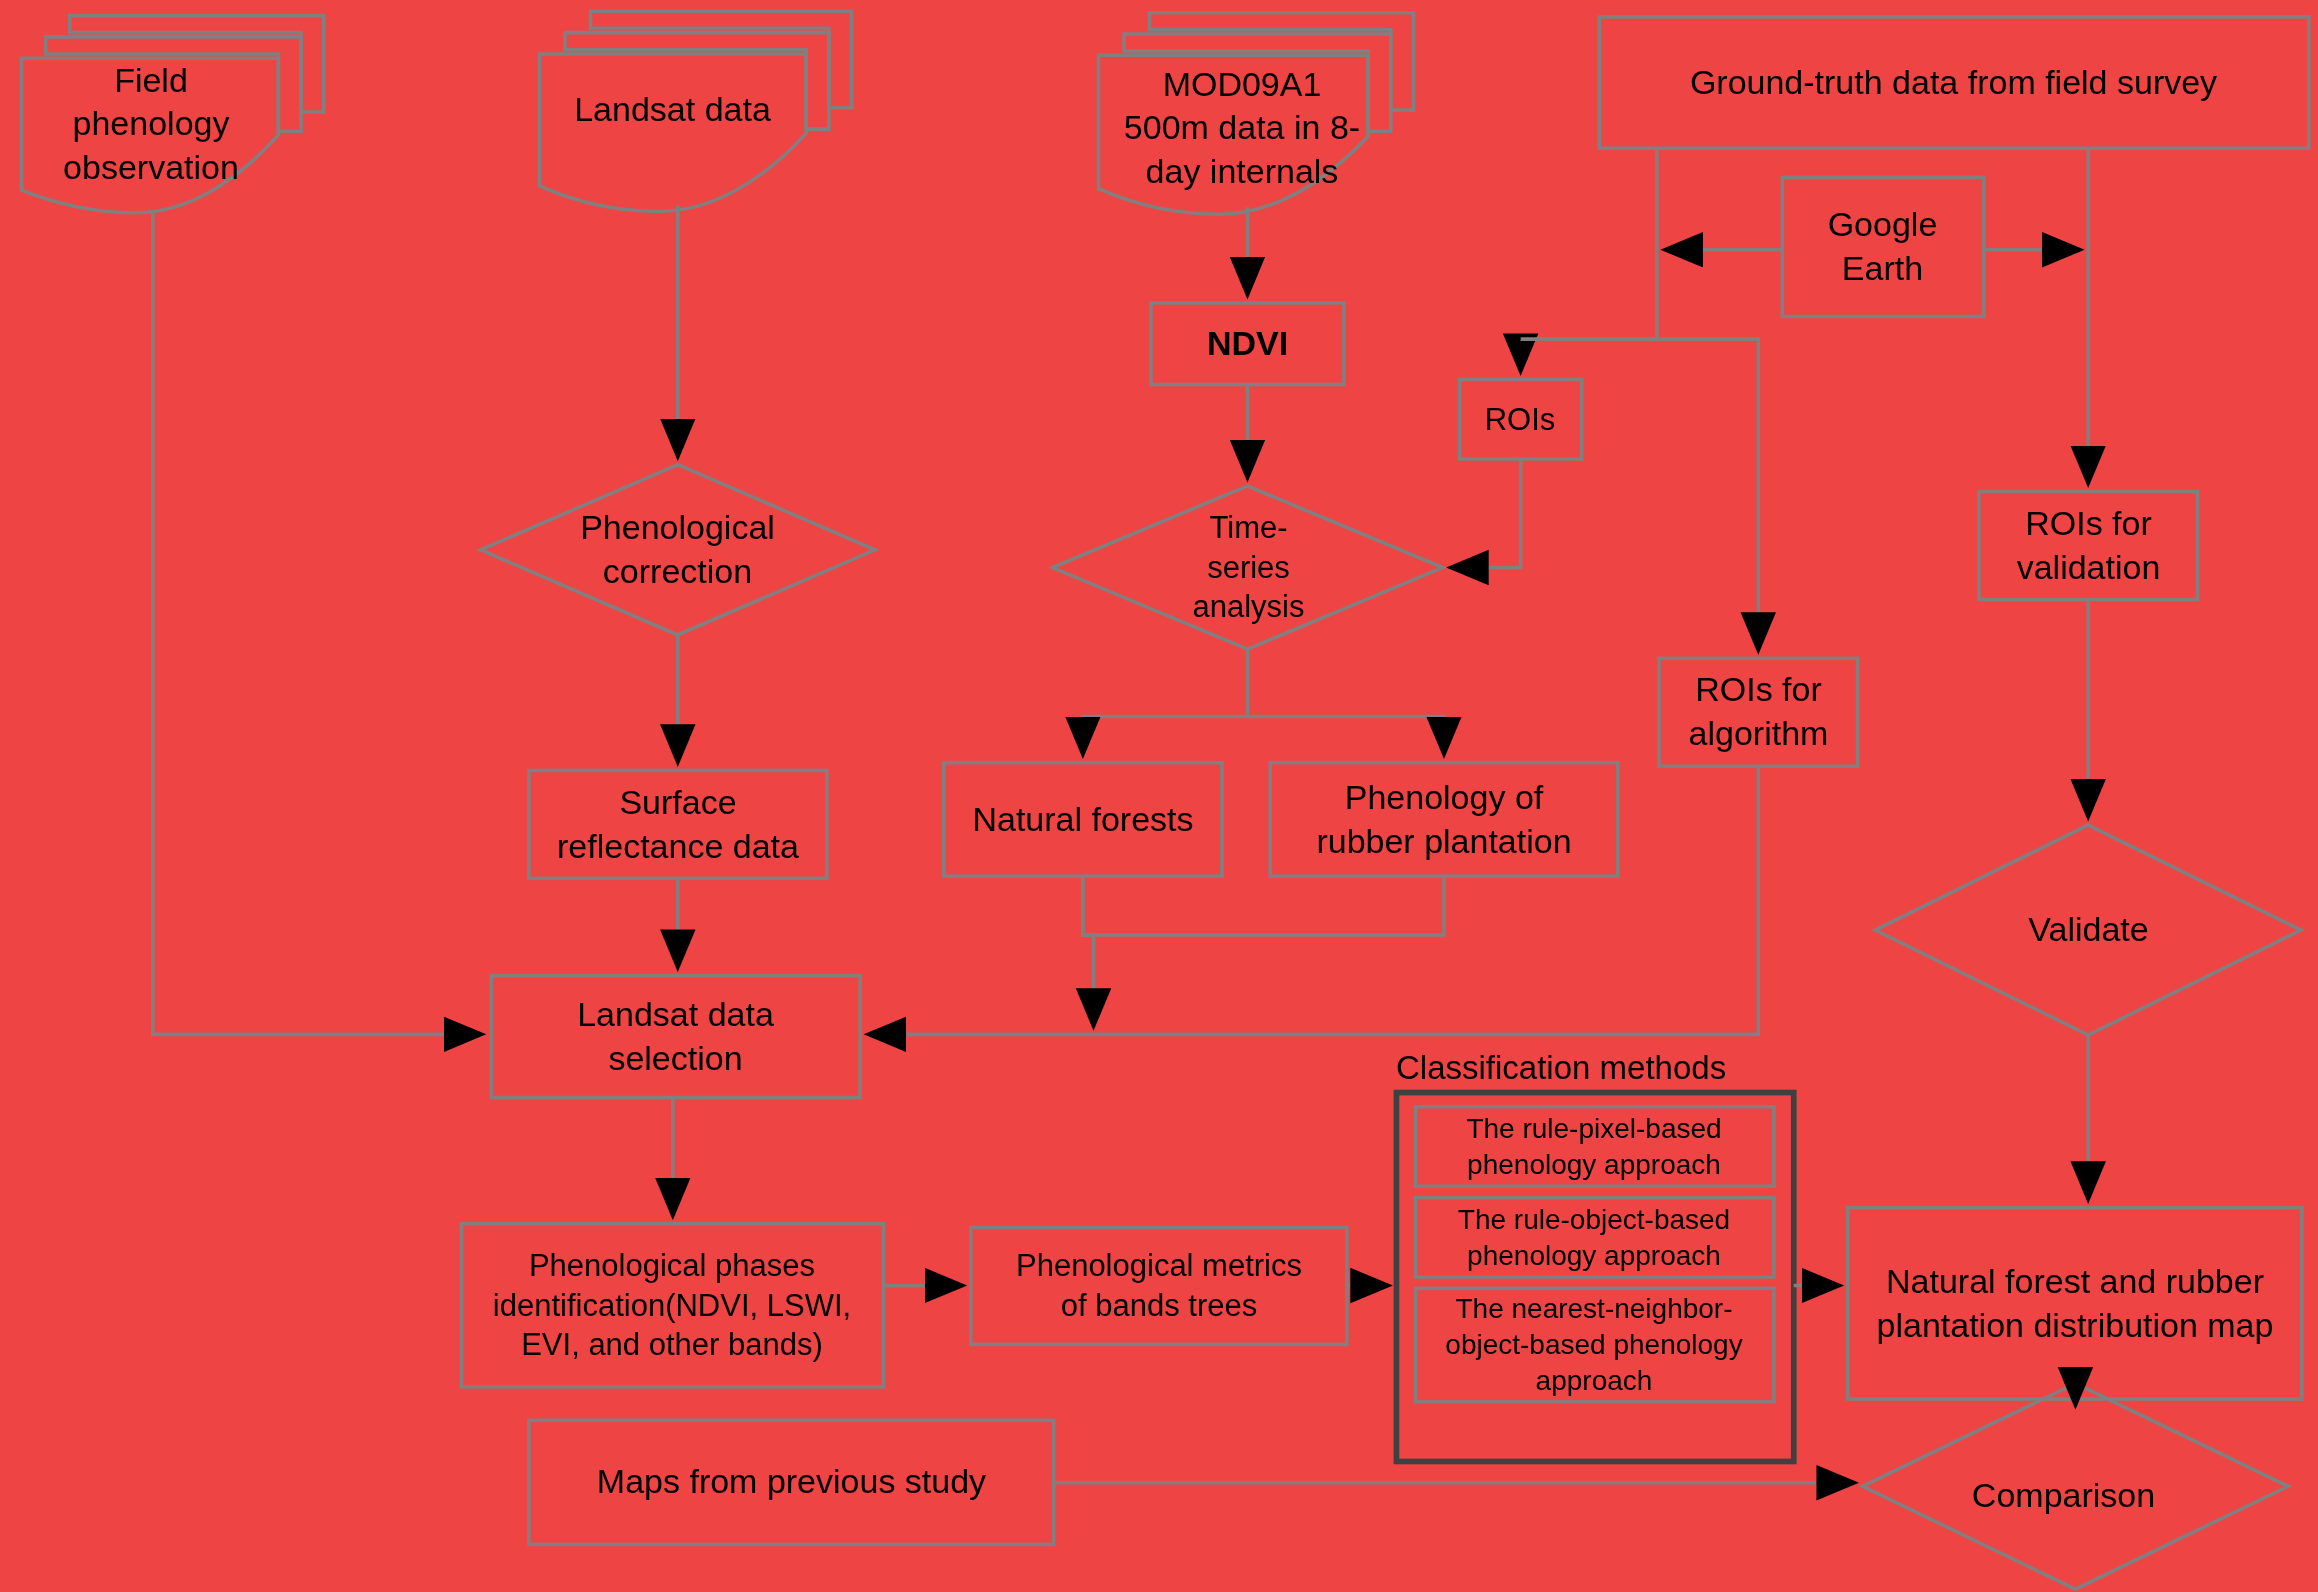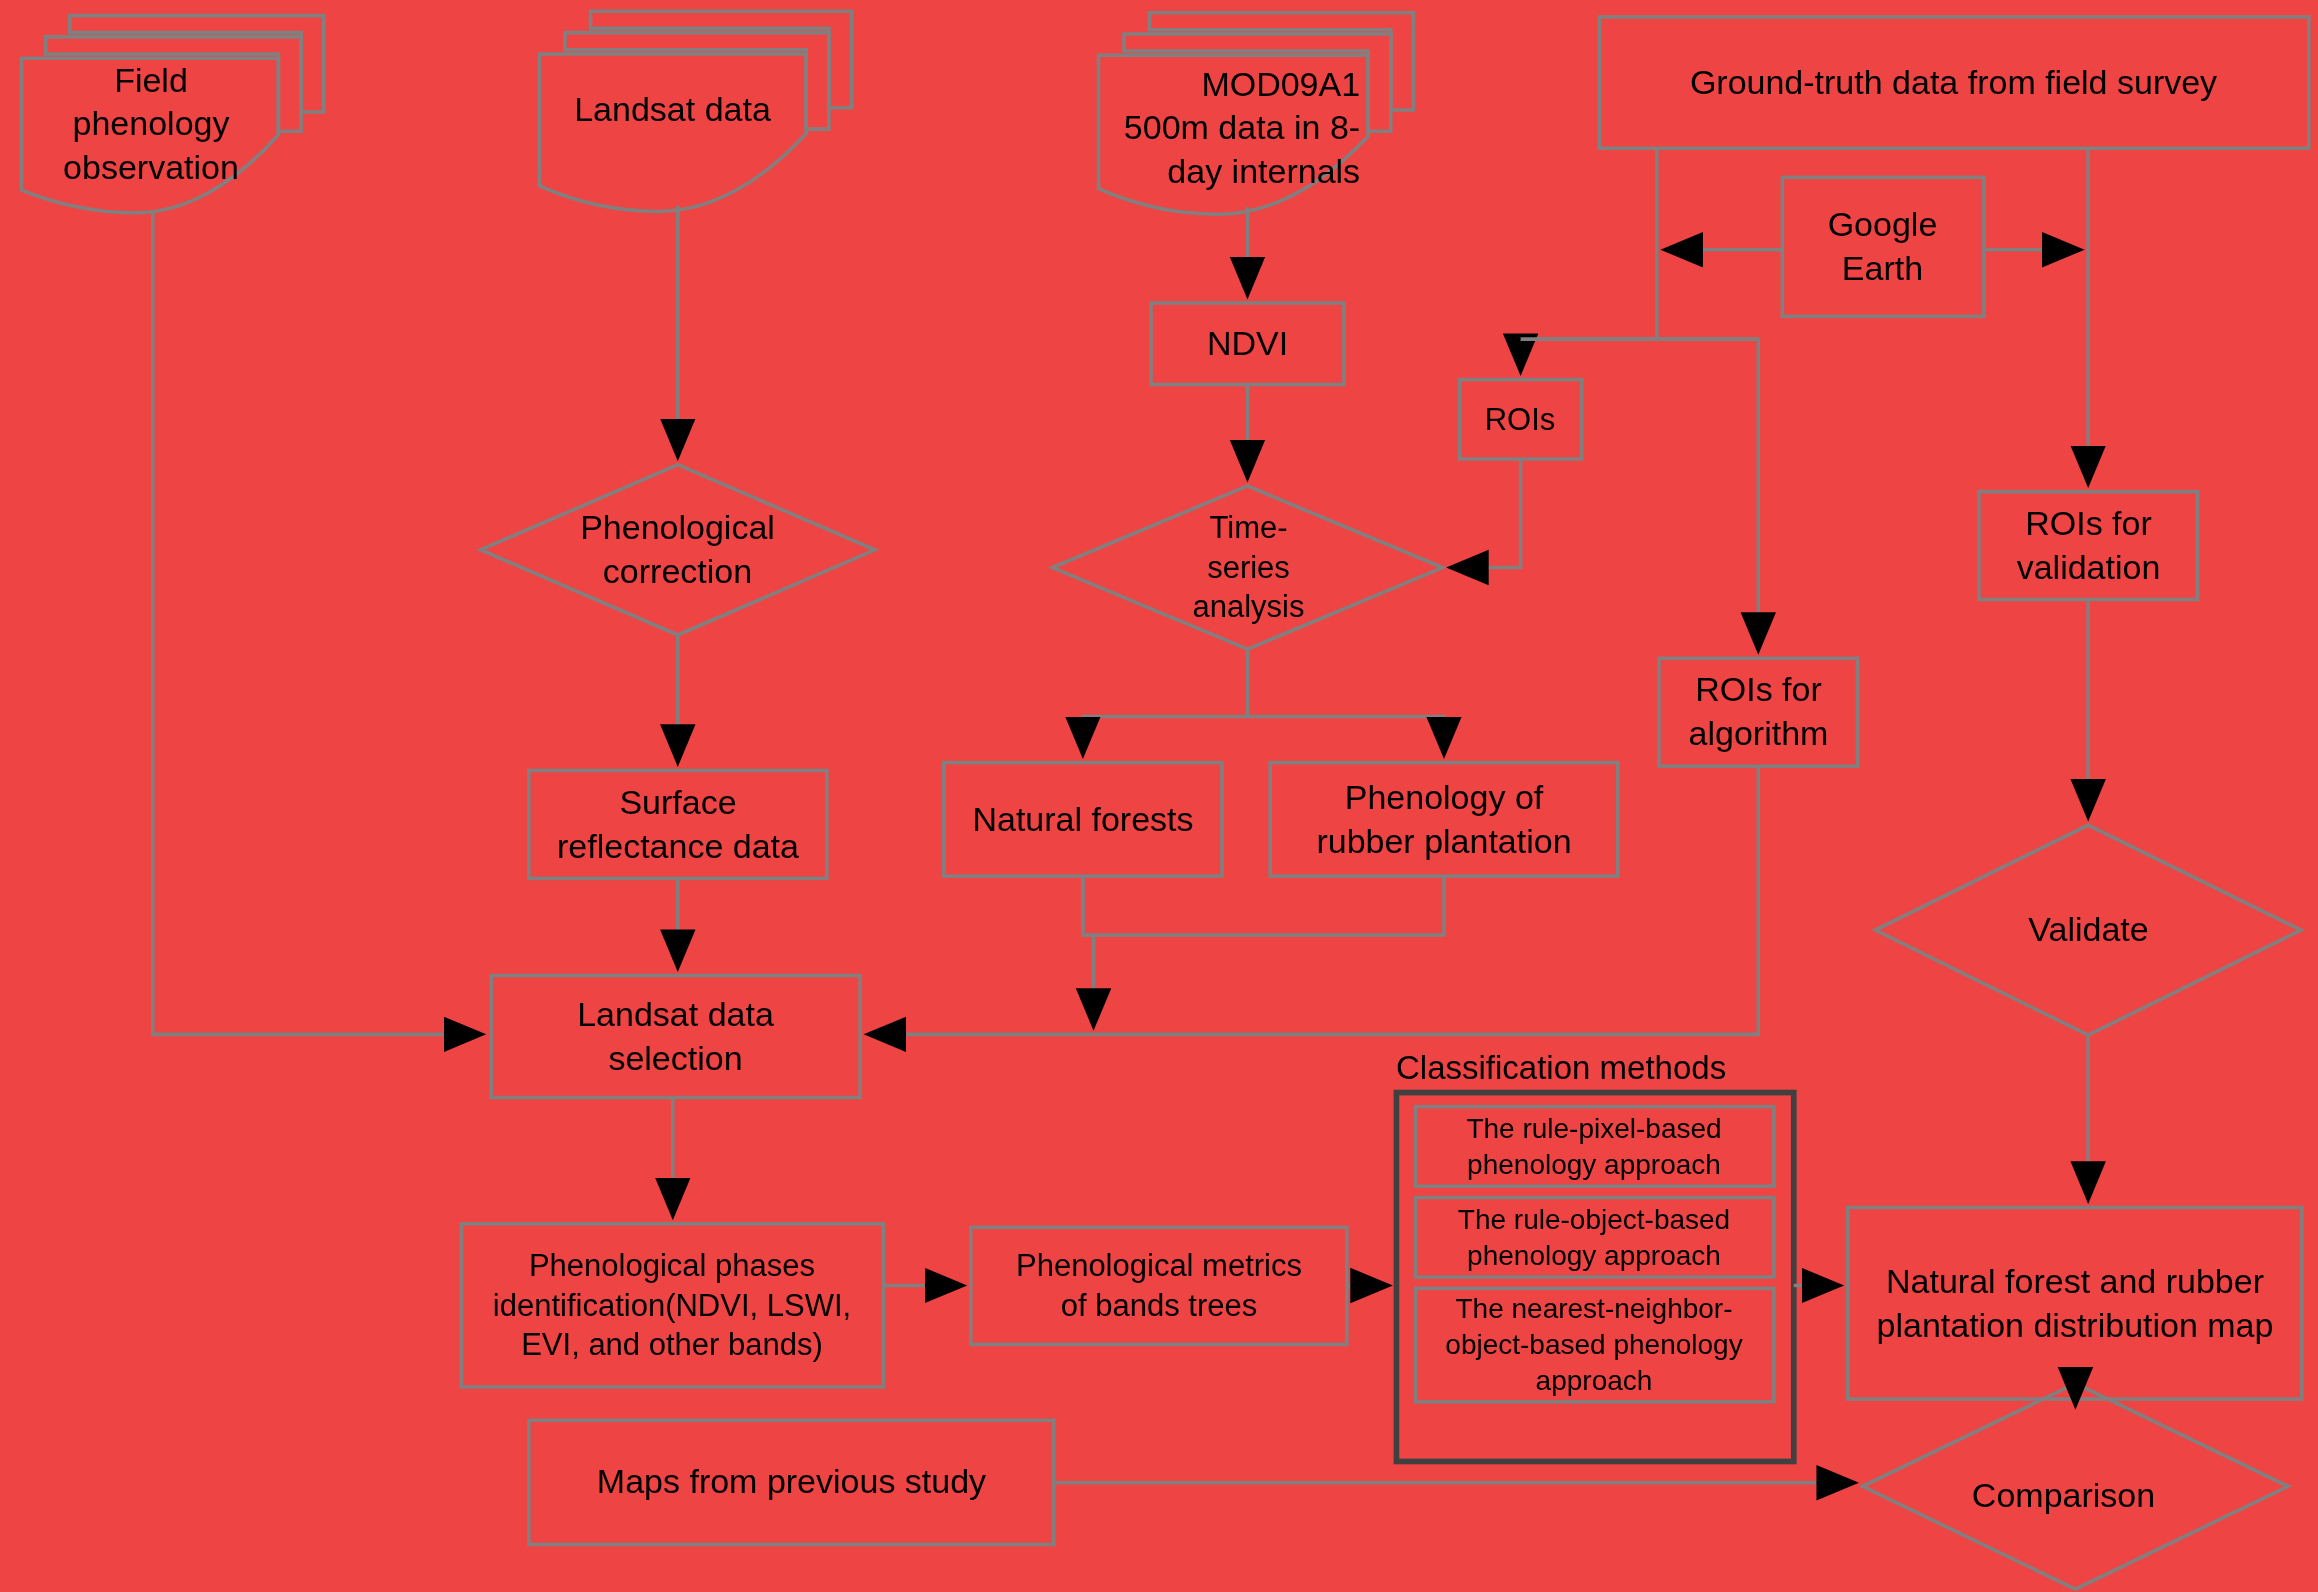--- a/index.html
+++ b/index.html
@@ -162,36 +162,36 @@
     <span style="white-space:pre-line;">Field
 phenology
 observation</span>
   </div>
 
   <div class="node-label fs-48" style="left:552px;top:85px;width:241px;height:50px;">
     <span style="white-space:pre-line;">Landsat data</span>
   </div>
 
   <div class="node-label fs-48" style="left:1107px;top:71px;width:270px;height:114px;">
-    <span style="white-space:pre-line;text-align:right;">MOD09A1
+    <span style="white-space:pre-line;">MOD09A1
 500m data in 8-
 day internals</span>
   </div>
 
   <div class="node-label fs-48" style="left:1599px;top:17px;width:709px;height:131px;">
     <span style="white-space:pre-line;">Ground-truth data from field survey</span>
   </div>
 
   <div class="node-label fs-48" style="left:1782px;top:177px;width:201px;height:139px;">
     <span style="white-space:pre-line;">Google
 Earth</span>
   </div>
 
   <div class="node-label fs-48" style="left:1151px;top:303px;width:193px;height:82px;">
-    <span style="white-space:pre-line;">NDVI</span>
+    <span style="white-space:pre-line;font-weight:bold;">NDVI</span>
   </div>
 
   <div class="node-label fs-44" style="left:1459px;top:380px;width:122px;height:79px;">
     <span style="white-space:pre-line;">ROIs</span>
   </div>
 
   <div class="node-label fs-48" style="left:1979px;top:492px;width:219px;height:108px;">
     <span style="white-space:pre-line;">ROIs for
 validation</span>
   </div>

